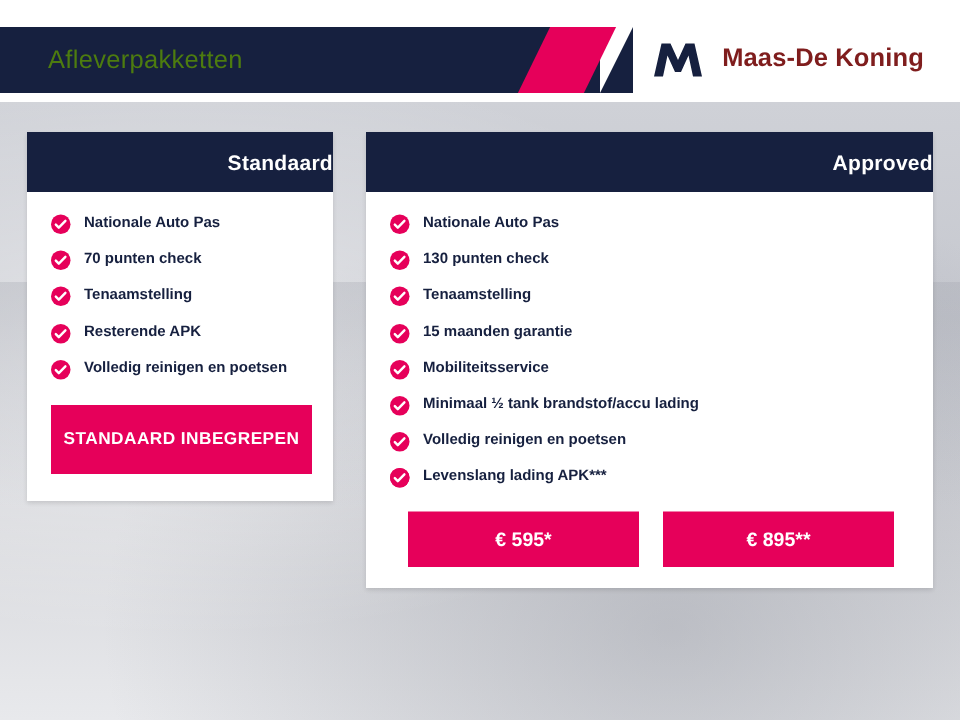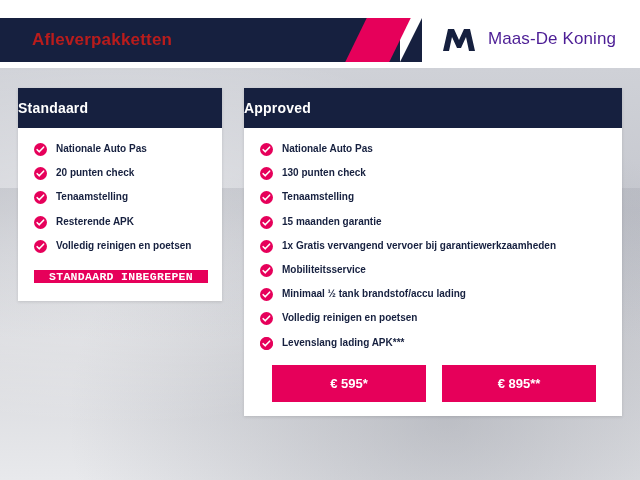--- a/index.html
+++ b/index.html
@@ -78,57 +78,57 @@
     top: 18px;
     width: 44px;
     height: 44px;
     background: #e6005a;
     transform: skewX(-26deg);
   }
   .header-title {
     position: absolute;
     left: 32px;
     top: 30px;
-    color: #b91c1c;
+    color: #4d7c0f;
     font-size: 17px;
-    font-weight: bold;
+    font-weight: normal;
     letter-spacing: 0.2px;
   }
   .brand {
     position: absolute;
     right: 24px;
     top: 26px;
     display: flex;
     align-items: center;
     gap: 12px;
   }
   .brand-mark {
     width: 34px;
     height: 26px;
   }
   .brand-name {
-    color: #4c1d95;
+    color: #7f1d1d;
     font-size: 17px;
-    font-weight: normal;
+    font-weight: bold;
     letter-spacing: 0.1px;
   }
 
   
   .card {
     position: absolute;
     background: #ffffff;
     box-shadow: 0 1px 3px rgba(0,0,0,0.12);
   }
   .card-standard { left: 18px; top: 88px; width: 204px; }
   .card-approved { left: 244px; top: 88px; width: 378px; }
 
   .card-head {
     background: #16203f;
     color: #ffffff;
-    text-align: left;
+    text-align: right;
     font-size: 14px;
     font-weight: bold;
     padding: 12px 0 12px 0;
     letter-spacing: 0.2px;
   }
 
   .card-body {
     padding: 14px 14px 14px 16px;
   }
 
@@ -158,22 +158,22 @@
   }
   .check svg { display: block; }
 
   .std-btn {
     display: block;
     width: 100%;
     margin: 18px 0 4px 0;
     background: #e6005a;
     color: #ffffff;
     border: none;
-    padding: 0 0;
-    font-family: Liberation Mono, monospace;
+    padding: 17px 0;
+    font-family: Liberation Sans, sans-serif;
     font-size: 11.5px;
     font-weight: bold;
     letter-spacing: 0.3px;
     cursor: pointer;
   }
 
   .price-row {
     display: flex;
     gap: 16px;
     margin-top: 16px;
@@ -224,21 +224,21 @@
               </svg>
           </span>
           <span>Nationale Auto Pas</span>
         </li>
         <li>
           <span class="check">
             <svg viewBox="0 0 13 13" width="13" height="13">
                 <path d="M3.2 6.7 L5.2 8.8 L9.6 4.2" stroke="#ffffff" stroke-width="1.6" fill="none" stroke-linecap="round" stroke-linejoin="round"></path>
               </svg>
           </span>
-          <span>20 punten check</span>
+          <span>70 punten check</span>
         </li>
         <li>
           <span class="check">
             <svg viewBox="0 0 13 13" width="13" height="13">
                 <path d="M3.2 6.7 L5.2 8.8 L9.6 4.2" stroke="#ffffff" stroke-width="1.6" fill="none" stroke-linecap="round" stroke-linejoin="round"></path>
               </svg>
           </span>
           <span>Tenaamstelling</span>
         </li>
         <li>
@@ -297,28 +297,20 @@
               </svg>
           </span>
           <span>15 maanden garantie</span>
         </li>
         <li>
           <span class="check">
             <svg viewBox="0 0 13 13" width="13" height="13">
                 <path d="M3.2 6.7 L5.2 8.8 L9.6 4.2" stroke="#ffffff" stroke-width="1.6" fill="none" stroke-linecap="round" stroke-linejoin="round"></path>
               </svg>
           </span>
-          <span>1x Gratis vervangend vervoer bij garantiewerkzaamheden</span>
-        </li>
-        <li>
-          <span class="check">
-            <svg viewBox="0 0 13 13" width="13" height="13">
-                <path d="M3.2 6.7 L5.2 8.8 L9.6 4.2" stroke="#ffffff" stroke-width="1.6" fill="none" stroke-linecap="round" stroke-linejoin="round"></path>
-              </svg>
-          </span>
           <span>Mobiliteitsservice</span>
         </li>
         <li>
           <span class="check">
             <svg viewBox="0 0 13 13" width="13" height="13">
                 <path d="M3.2 6.7 L5.2 8.8 L9.6 4.2" stroke="#ffffff" stroke-width="1.6" fill="none" stroke-linecap="round" stroke-linejoin="round"></path>
               </svg>
           </span>
           <span>Minimaal ½ tank brandstof/accu lading</span>
         </li>

